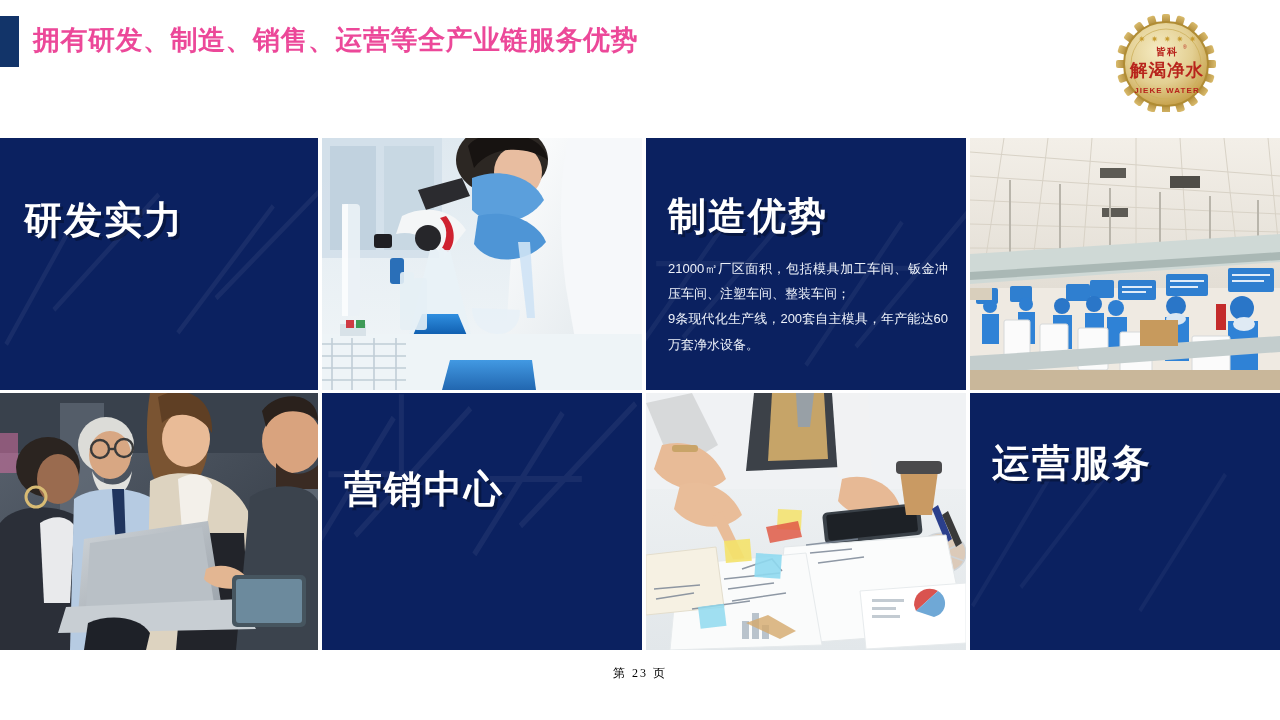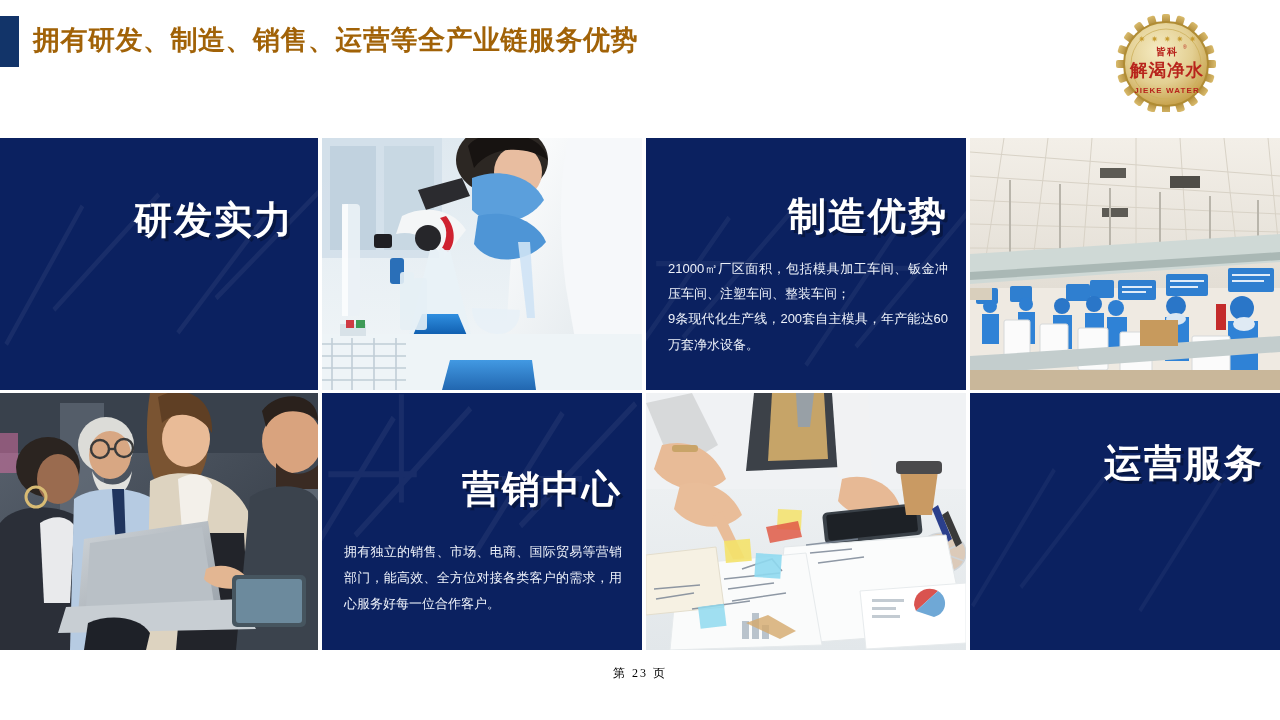--- a/index.html
+++ b/index.html
@@ -11,21 +11,21 @@
     position:relative;
   }
   
   #header{position:absolute;left:0;top:0;width:1280px;height:128px;}
   #title-accent{
     position:absolute;left:0;top:16px;width:19px;height:51px;
     background:#123469;
   }
   #page-title{
     position:absolute;left:33px;top:22px;
-    font-size:27px;font-weight:bold;color:#a16207;
+    font-size:27px;font-weight:bold;color:#ec4899;
     letter-spacing:.5px;white-space:nowrap;
     font-family:"Liberation Sans","DejaVu Sans",sans-serif;
     text-align:right;
   }
   
   #logo{position:absolute;left:1116px;top:14px;width:104px;height:98px;}
   #logo svg{display:block;}
   
   #grid{position:absolute;left:0;top:138px;width:1280px;height:512px;}
   .panel{position:absolute;overflow:hidden;}
@@ -33,21 +33,21 @@
   .panel .wm{
     position:absolute;left:-10%;top:-5%;width:120%;height:110%;
     opacity:.10;pointer-events:none;
   }
   .card-inner{
     position:absolute;left:0;top:0;width:100%;height:100%;
     display:flex;flex-direction:column;justify-content:center;
     box-sizing:border-box;padding:0 24px;
   }
   .card-title{
-    color:#ffffff;font-size:38px;font-weight:bold;text-align:right;
+    color:#ffffff;font-size:38px;font-weight:bold;text-align:left;
     letter-spacing:2px;line-height:1.1;
     text-shadow:3px 3px 0 rgba(0,0,0,.30);
     margin:0 0 22px 0;
   }
   .card-body{
     color:#eef2fa;font-size:13px;line-height:2.0;
     text-align:justify;margin:0;white-space:pre-line;
     font-family:"Liberation Sans","DejaVu Sans",sans-serif;
   }
   .card-body.serif{
@@ -359,21 +359,20 @@
 
   <div class="panel navy c-mk" style="left:322px;top:255px;width:320px;height:257px;">
     <svg class="wm" viewBox="0 0 200 120" preserveAspectRatio="none">
       <g stroke="#ffffff" stroke-width="2.6" fill="none" opacity=".55">
         <path d="M14 70 L54 16 M34 66 L94 12 M96 74 L142 14 M120 62 L180 10"></path>
         <path d="M20 40 L66 40 M104 42 L152 42 M58 6 L58 52"></path>
       </g>
     </svg>
     <div class="card-inner">
       <div class="card-title">营销中心</div>
-      <div class="card-body">拥有独立的销售、市场、电商、国际贸易等营销部门，能高效、全方位对接各类客户的需求，用心服务好每一位合作客户。</div>
     </div>
   </div>
 
   <div class="panel" style="left:646px;top:255px;width:320px;height:257px;background:#eef0f2;">
     <svg class="photo" viewBox="0 0 320 257" preserveAspectRatio="xMidYMid slice">
       <defs>
         <linearGradient id="tbl" x1="0" y1="0" x2="0" y2="1">
           <stop offset="0%" stop-color="#f3f5f6"></stop>
             <stop offset="100%" stop-color="#e2e7ea"></stop>
         </linearGradient>

